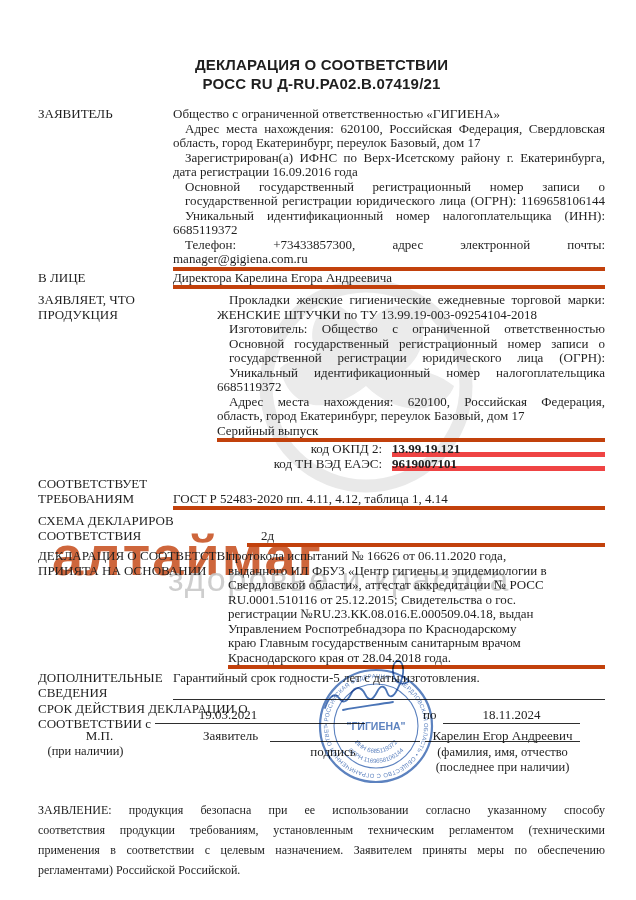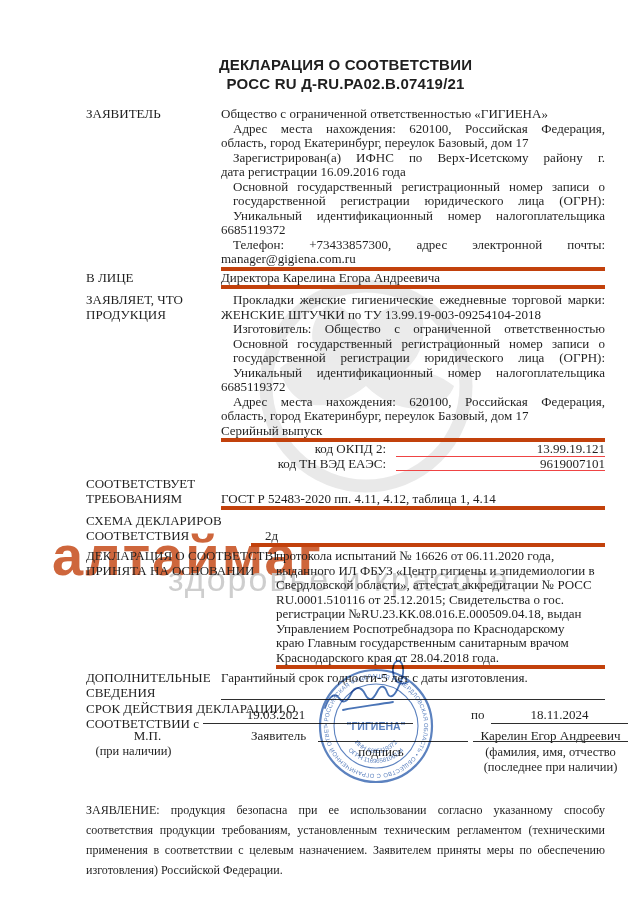--- a/index.html
+++ b/index.html
@@ -16,34 +16,34 @@
     font-weight:700;font-size:56px;line-height:86px;letter-spacing:2px;
     color:#c2410c;opacity:.8;white-space:nowrap;
   }
   .wm-tagline{
     position:absolute;left:168px;top:564px;z-index:0;
     font-family:"Liberation Sans","DejaVu Sans",sans-serif;
     font-weight:400;font-size:34px;line-height:30px;letter-spacing:2px;
     color:#c9c9c9;opacity:.9;white-space:nowrap;
   }
   
-  .content{position:relative;z-index:1;padding:55px 31px 0 86px;}
+  .content{position:relative;z-index:1;padding:55px 31px 0 38px;}
   .title1{font-family:"Liberation Sans","DejaVu Sans",sans-serif;font-weight:700;
     font-size:15px;line-height:19px;text-align:center;letter-spacing:.2px;}
   .body-start{margin-top:14px;}
   .row{display:grid;grid-template-columns:135px 1fr;}
   .row.basis{grid-template-columns:190px 1fr;}
   .lbl{white-space:nowrap;}
   .line{height:14.5px;line-height:14.5px;font-size:13px;overflow:hidden;white-space:nowrap;}
   .fill{white-space:normal;text-align:justify;text-align-last:justify;margin-left:12px;}
   .u{border-bottom:4px solid #c2410c;}
-  .mt4{margin-top:4px;}.mt6{margin-top:6px;}.mt2{margin-top:2px;}
+  .mt4{margin-top:4px;gap:44px;}.mt6{margin-top:6px;}.mt2{margin-top:2px;}
   .code-row{display:flex;height:14.5px;line-height:14.5px;font-size:13px;}
   .code-lbl{width:165px;text-align:right;padding-right:10px;}
-  .code-val{flex:1;text-align:right;border-bottom:1px solid #ef4444;}
+  .code-val{flex:1;text-align:left;border-bottom:5px solid #ef4444;font-weight:bold;}
   .scheme-val{margin-left:30px;padding-left:14px;}
   .spacer13{height:13px;border-bottom:1px solid #2e2e2e;}
   
   .signing{position:relative;height:80px;margin-top:0px;font-size:13px;}
   .signing .abs{position:absolute;height:14.5px;line-height:14.5px;overflow:visible;white-space:nowrap;}
   .note{font-size:12.5px;}
   .uline{position:absolute;height:0;border-bottom:1px solid #2e2e2e;}
   .ctr{text-align:center;}
   
   .statement{margin-top:20px;}
@@ -203,21 +203,21 @@
       <div class="abs ctr" style="left:387px;top:29px;width:155px;">Карелин Егор Андреевич</div>
       <div class="uline" style="left:387px;top:41px;width:155px;"></div>
       <div class="abs ctr note" style="left:387px;top:45px;width:155px;">(фамилия, имя, отчество</div>
       <div class="abs ctr note" style="left:387px;top:60px;width:155px;">(последнее при наличии)</div>
     </div>
 
     <div class="statement">
       <div class="stmt-line stmt-fill">ЗАЯВЛЕНИЕ: продукция безопасна при ее использовании согласно указанному способу</div>
       <div class="stmt-line stmt-fill">соответствия продукции требованиям, установленным техническим регламентом (техническими</div>
       <div class="stmt-line stmt-fill">применения в соответствии с целевым назначением. Заявителем приняты меры по обеспечению</div>
-      <div class="stmt-line">изготовления) Российской Федерации.</div>
+      <div class="stmt-line">регламентами) Российской Российской.</div>
     </div>
   </div>
 
   <svg class="stamp" width="124" height="124" viewBox="-62 -62 124 124">
     <defs>
       <path id="ring-top" d="M -48,0 A 48,48 0 1 1 48,0 A 48,48 0 1 1 -48,0"></path>
       <path id="arc-inn" d="M -27,0 A 27,27 0 0 0 27,0"></path>
       <path id="arc-ogrn" d="M -37,0 A 37,37 0 0 0 37,0"></path>
     </defs>
     <g stroke="#4a74b8" fill="none">

